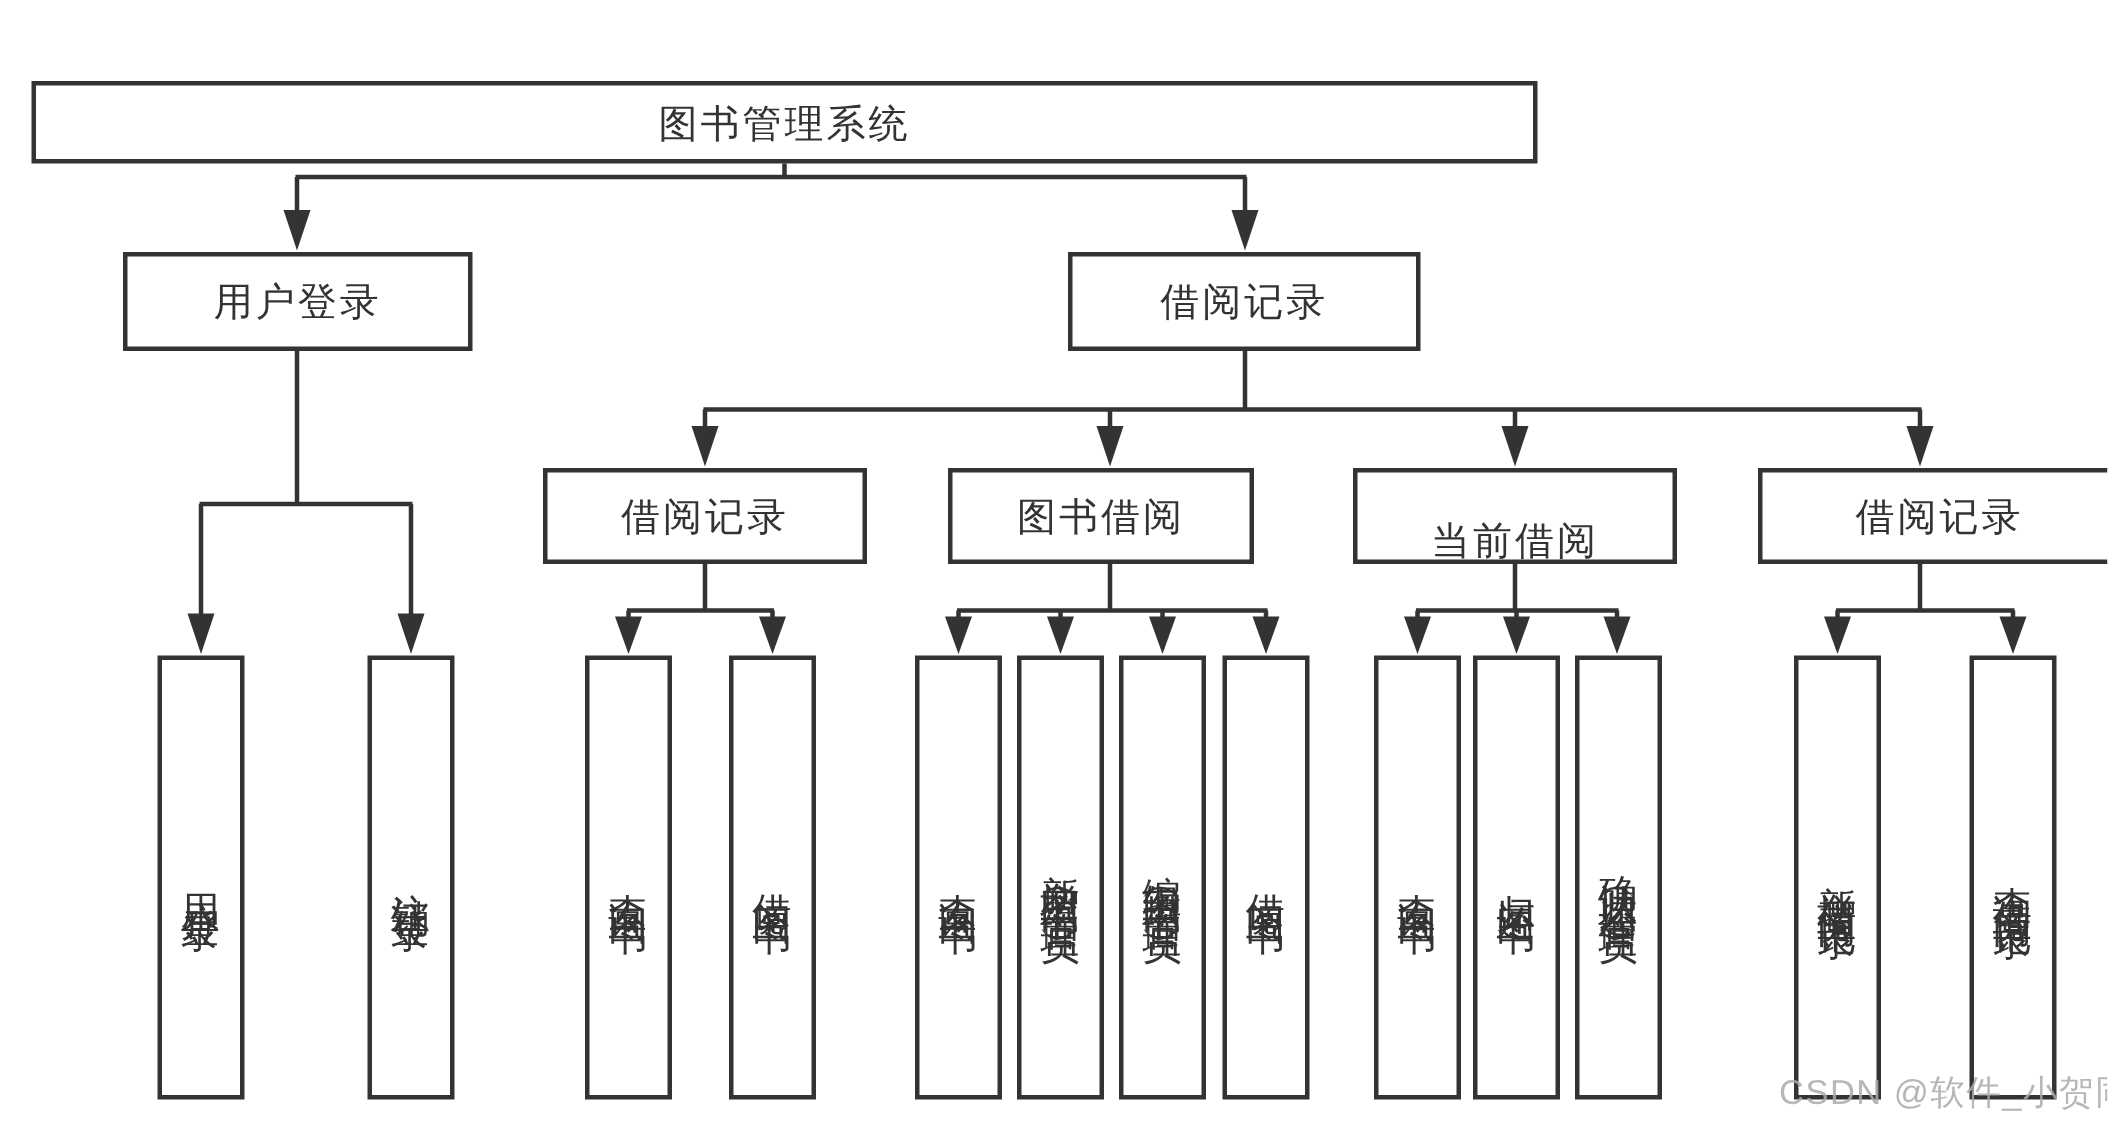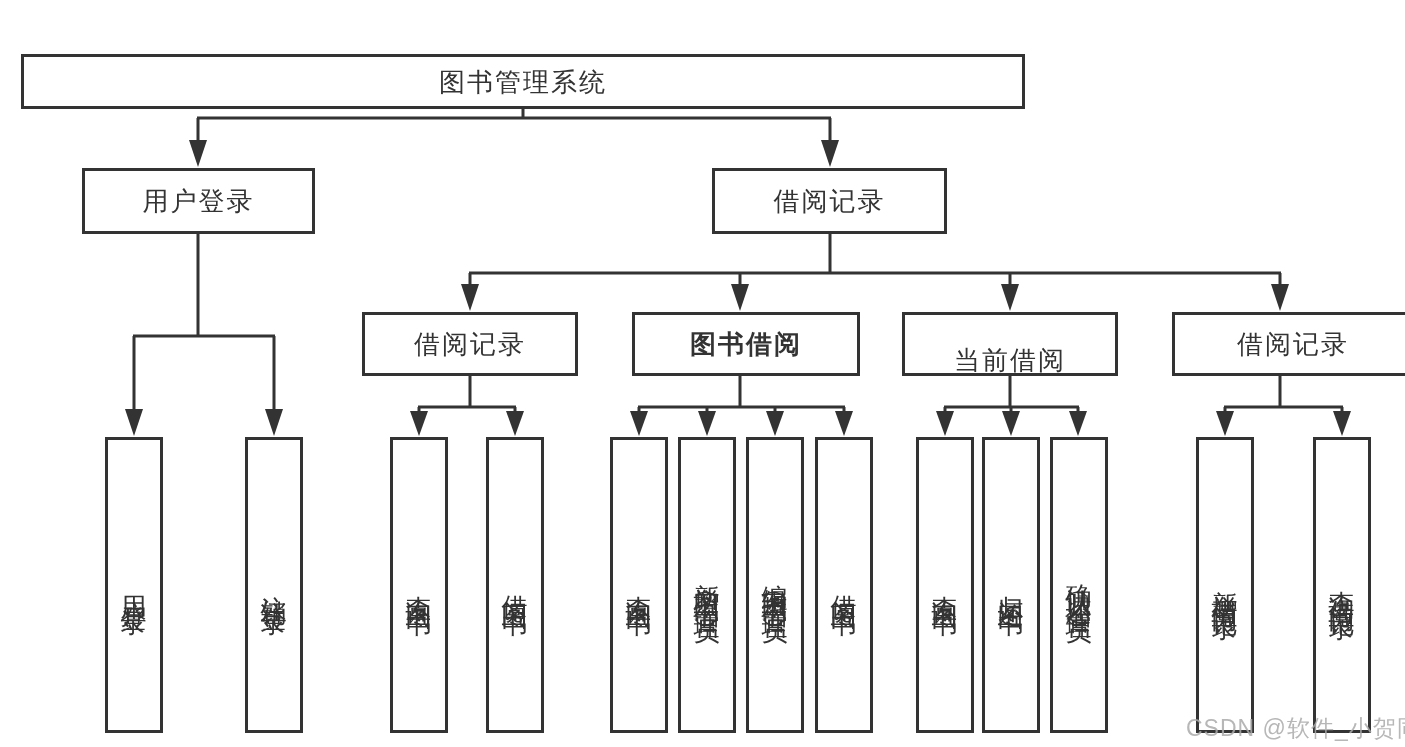--- a/index.html
+++ b/index.html
@@ -43,21 +43,21 @@
     letter-spacing: 5px;
     white-space: nowrap;
   }
   
   #n-root { left: 21px;  top: 13px;  width: 1004px; height: 55px; margin-top: 41px; }
   
   #n-login { left: 82px;  top: 168px; width: 233px; height: 66px; }
   #n-mgmt  { left: 712px; top: 168px; width: 235px; height: 66px; }
   
   #n-newbook { left: 362px;  top: 312px; width: 216px; height: 64px; }
-  #n-borrow  { left: 632px;  top: 312px; width: 228px; height: 64px; font-weight: bold; }
+  #n-borrow  { left: 632px;  top: 312px; width: 204px; height: 64px; }
   #n-current { left: 902px;  top: 312px; width: 216px; height: 64px; align-items: flex-end; }
   #n-records { left: 1172px; top: 312px; width: 242px; height: 64px; }
   
   .leaf { top: 437px; width: 58px; height: 296px; }
   #l1  { left: 105px; }
   #l2  { left: 245px; }
   #l3  { left: 390px; }
   #l4  { left: 486px; }
   #l5  { left: 610px; }
   #l6  { left: 678px; }

